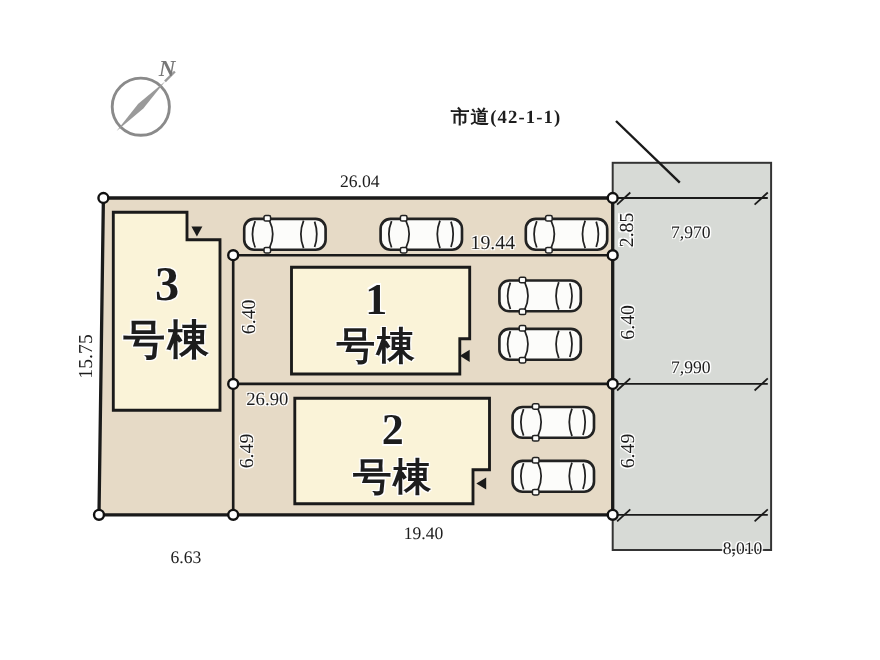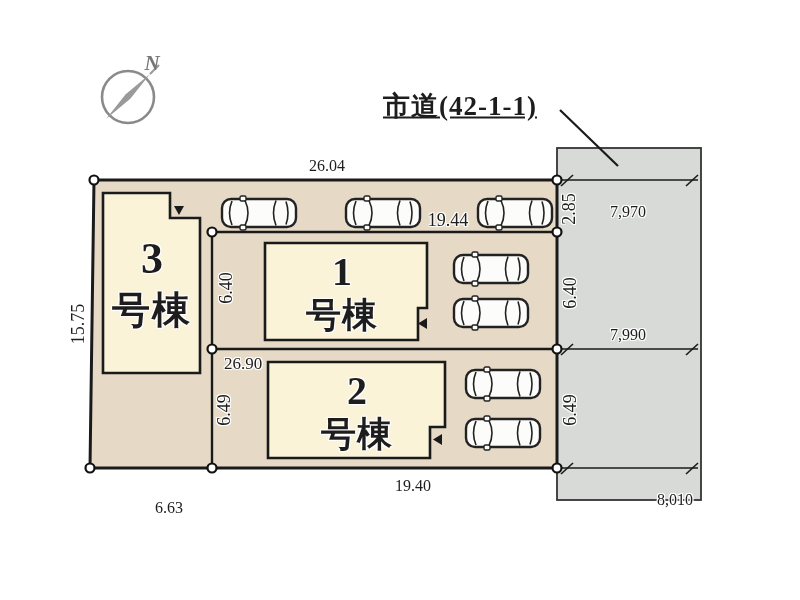--- a/index.html
+++ b/index.html
@@ -7,21 +7,21 @@
     position:relative;width:800px;height:600px;background:#ffffff;overflow:hidden;
     font-family:"Liberation Serif","DejaVu Serif",serif;
   }
   #plan-svg{position:absolute;left:0;top:0;}
   .lbl{
     position:absolute;transform:translate(-50%,-50%);
     color:#1d1d1d;font-size:16px;line-height:1;white-space:nowrap;
     text-shadow:-1px -1px 0 #fff,1px -1px 0 #fff,-1px 1px 0 #fff,1px 1px 0 #fff,0 0 3px #fff;
   }
   .rot{transform:translate(-50%,-50%) rotate(-90deg);}
-  .title{font-size:27px;font-weight:700;letter-spacing:1px;text-decoration:underline;}
+  .title{font-size:17px;font-weight:700;letter-spacing:1px;}
   .bnum{font-size:44px;font-weight:600;}
   .bnum-sm{font-size:40px;font-weight:600;}
   .bsuf{font-size:38px;font-weight:600;letter-spacing:2px;}
   .bsuf-sm{font-size:35px;font-weight:600;letter-spacing:1px;}
   .north{color:#777;font-style:italic;font-weight:700;font-size:21px;text-shadow:none;}
   .dim-s{font-size:18px;}
   .dim-xs{font-size:17px;}
 </style>
 </head>
 <body>
@@ -111,21 +111,21 @@
 
   <div class="lbl bnum-sm" style="left:342px;top:272px;">1</div>
   <div class="lbl bsuf-sm" style="left:342px;top:315px;">号棟</div>
 
   <div class="lbl bnum-sm" style="left:357px;top:391px;">2</div>
   <div class="lbl bsuf-sm" style="left:357px;top:434px;">号棟</div>
 
   <div class="lbl" style="left:327px;top:166px;">26.04</div>
   <div class="lbl rot dim-s" style="left:78px;top:324px;">15.75</div>
   <div class="lbl" style="left:152px;top:508px;margin-left:17px;">6.63</div>
-  <div class="lbl" style="left:385px;top:486px;margin-left:28px;">19.40</div>
+  <div class="lbl" style="left:385px;top:486px;">19.40</div>
 
   <div class="lbl dim-s" style="left:448px;top:220px;">19.44</div>
   <div class="lbl rot dim-s" style="left:226px;top:288px;">6.40</div>
   <div class="lbl dim-xs" style="left:243px;top:363px;">26.90</div>
   <div class="lbl rot dim-s" style="left:224px;top:410px;">6.49</div>
 
   <div class="lbl rot dim-s" style="left:569px;top:209px;">2.85</div>
   <div class="lbl rot dim-s" style="left:570px;top:293px;">6.40</div>
   <div class="lbl rot dim-s" style="left:570px;top:410px;">6.49</div>
 

